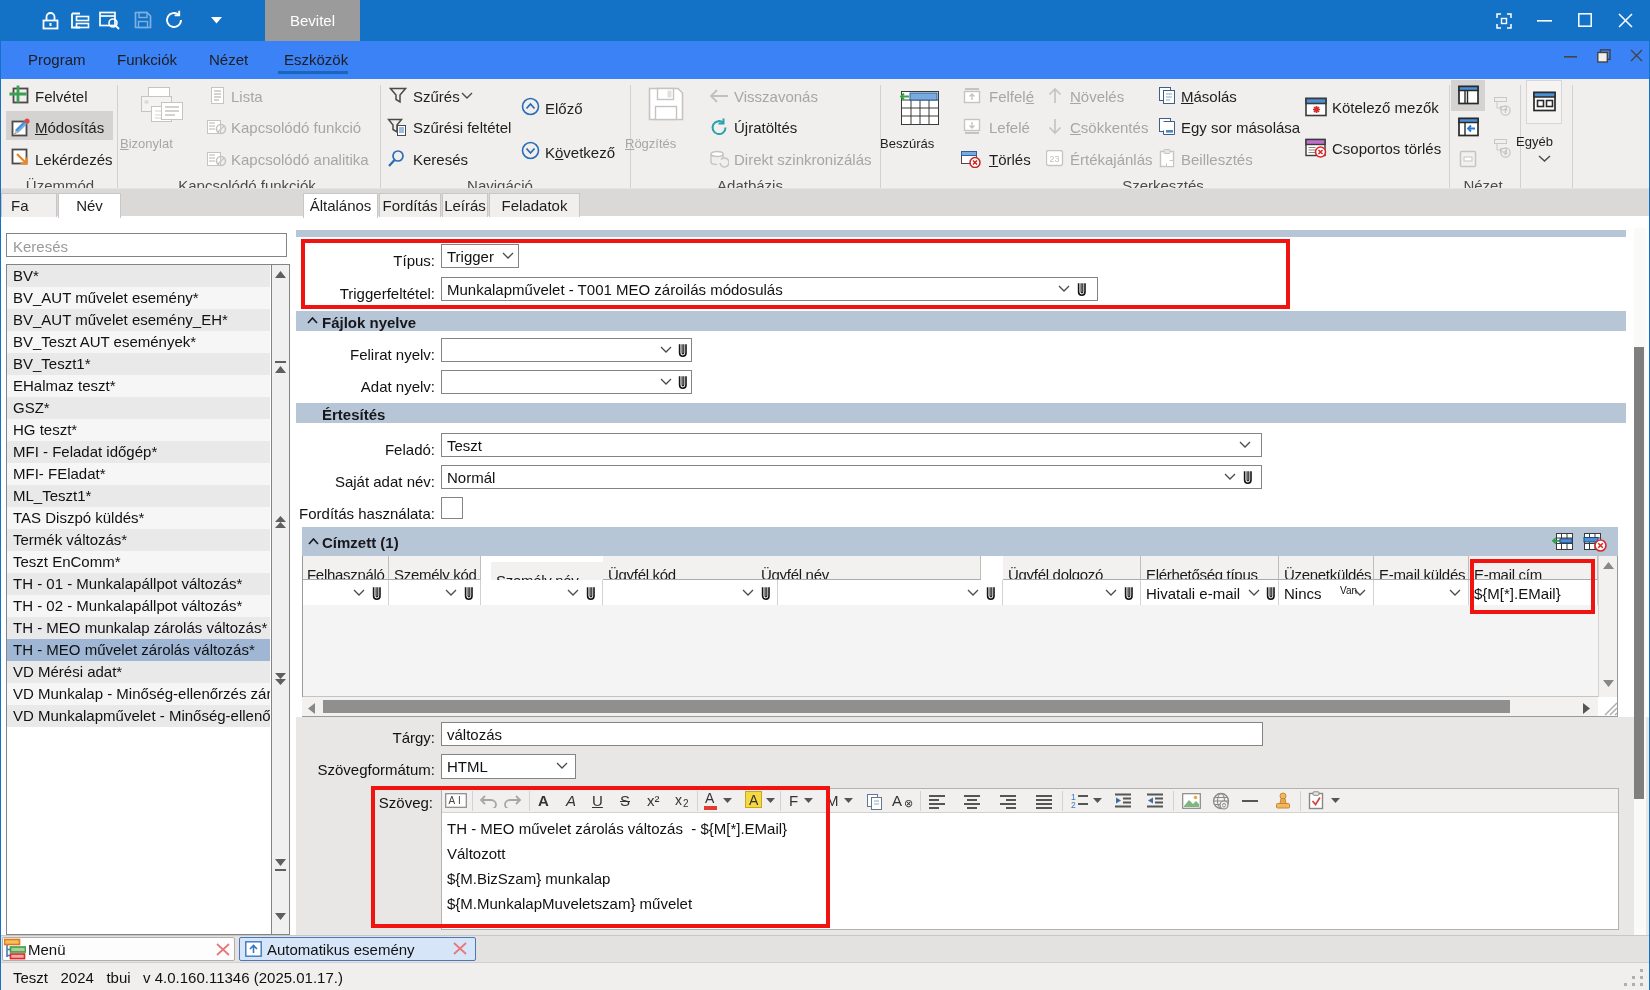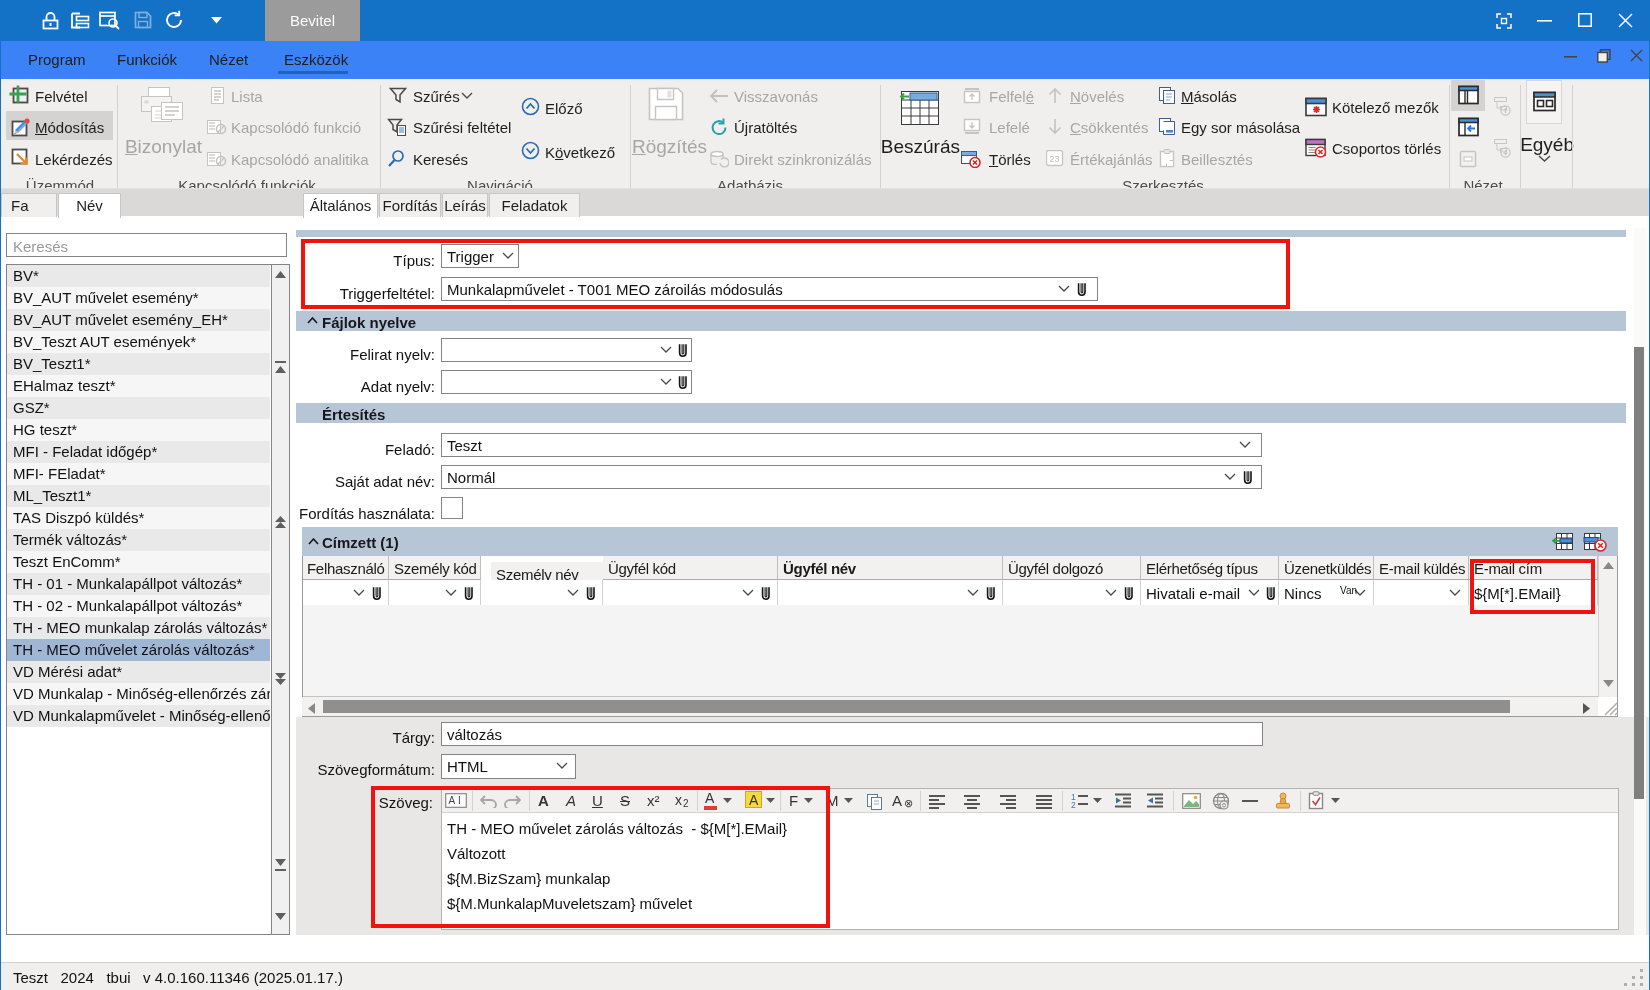--- a/index.html
+++ b/index.html
@@ -13,21 +13,21 @@
 .bevitel { position:absolute; left:265px; top:0; width:95px; height:41px; background:#9b9b9b; color:#fff; font-size:15px; text-align:center; line-height:41px; }
 
 #menu { left:0; top:41px; width:1650px; height:38px; background:#3b82f6; }
 #menu .mi { position:absolute; top:10px; font-size:15px; color:#1e1e1e; }
 
 #ribbon { left:0; top:79px; width:1650px; height:121px; background:#f0efee; border-bottom:1px solid #c9c7c6; }
 .gsep { position:absolute; top:6px; width:1px; height:108px; background:#d3d1d0; }
 .glabel { position:absolute; top:98px; font-size:15px; color:#4e4c4b; text-align:center; }
 .rbtn { position:absolute; font-size:15px; color:#1e1e1e; white-space:nowrap; }
 .rbtn.dis { color:#a8a6a5; }
-.rbig { position:absolute; text-align:right; font-size:19px; color:#1e1e1e; }
+.rbig { position:absolute; text-align:left; font-size:13px; color:#1e1e1e; }
 .rbig.dis { color:#a8a6a5; }
 .hl { background:#d5d3d2; }
 
 #tabstrip { left:0; top:188px; width:1650px; height:28px; background:#dbd9d8; border-top:1px solid #e5e3e2; }
 .tab { position:absolute; top:4px; height:24px; font-size:15px; color:#1e1e1e; text-align:center; line-height:24px; border:1px solid #c9c7c6; border-bottom:none; background:#f0efee; }
 .tab.act { background:#fff; height:25px; }
 
 #lpanel { left:0; top:228px; width:295px; height:707px; background:#fff; }
 #search { position:absolute; left:6px; top:5px; width:281px; height:24px; border:1px solid #848484; background:#fff; }
 #search span { position:absolute; left:6px; top:4px; color:#9a9a9a; font-size:15px; }
@@ -38,21 +38,21 @@
 .li.sel { background:#9fb7d4; }
 #lscroll { position:absolute; left:271px; top:36px; width:19px; height:671px; border:1px solid #848484; background:#f0f0f0; }
 
 #main { left:296px; top:228px; width:1354px; height:707px; background:#fff; }
 .sect { position:absolute; left:0; height:20px; background:#b7c6d7; font-weight:bold; font-size:15px; color:#17171c; }
 .lb { position:absolute; font-size:15px; color:#111; text-align:right; white-space:nowrap; }
 .fld { position:absolute; background:#fff; border:1px solid #848484; font-size:15px; white-space:nowrap; }
 .fld .t { position:absolute; left:5px; top:3px;text-align:center; }
 .redbox { position:absolute; border:4px solid #f01310; z-index:50; }
 
-.th { position:absolute; background:#f2f1f0; border-right:1px solid #c0bebd; border-bottom:1px solid #ababab; font-size:15px; color:#1a1a1a; padding:4px 0 0 5px; height:24px; white-space:nowrap; overflow:hidden; letter-spacing:-0.3px; }
+.th { position:absolute; background:#f2f1f0; border-right:1px solid #c0bebd; border-bottom:1px solid #ababab; font-size:15px; color:#1a1a1a; padding:10px 0 0 5px; height:24px; white-space:nowrap; overflow:hidden; letter-spacing:-0.3px; }
 .td { position:absolute; background:#fff; border-right:1px solid #d4d2d1; font-size:15px; padding:4px 0 0 5px; height:25px; }
 
 #btabs { left:0; top:935px; width:1650px; height:27px; background:#e4e2e1; border-top:1px solid #c9c7c6; }
 #status { left:0; top:962px; width:1650px; height:28px; background:#f0efee; border-top:1px solid #d2d0cf; font-size:15px; }
 svg { display:block; }
 .icon { position:absolute; }
 </style>
 </head>
 <body>
 <div id="app">
@@ -497,21 +497,21 @@
         <path d="M15.2 11.2 L19.8 15.8 M19.8 11.2 L15.2 15.8" stroke="#d82a2a" stroke-width="1.6"></path>
       </svg>
 <div class="th" style="left:6px; top:328px; width:87px;">Felhasználó</div>
 <div class="td" style="left:6px; top:352px; width:87px;"></div>
 <div class="th" style="left:93px; top:328px; width:92px;">Személy kód</div>
 <div class="td" style="left:93px; top:352px; width:92px;"></div>
 <div class="th" style="left:195px; top:328px; width:122px;margin-top:6px;">Személy név</div>
 <div class="td" style="left:185px; top:352px; width:122px;"></div>
 <div class="th" style="left:307px; top:328px; width:175px;">Ügyfél kód</div>
 <div class="td" style="left:307px; top:352px; width:175px;"></div>
-<div class="th" style="left:482px; top:328px; width:225px;font-weight:bold;">Ügyfél név</div>
+<div class="th" style="left:460px; top:328px; width:225px;">Ügyfél név</div>
 <div class="td" style="left:482px; top:352px; width:225px;"></div>
 <div class="th" style="left:707px; top:328px; width:138px;">Ügyfél dolgozó</div>
 <div class="td" style="left:707px; top:352px; width:138px;"></div>
 <div class="th" style="left:845px; top:328px; width:138px;">Elérhetőség típus</div>
 <div class="td" style="left:845px; top:352px; width:138px;"></div>
 <div class="th" style="left:983px; top:328px; width:95px;">Üzenetküldés</div>
 <div class="td" style="left:983px; top:352px; width:95px;"></div>
 <div class="th" style="left:1078px; top:328px; width:95px;">E-mail küldés</div>
 <div class="td" style="left:1078px; top:352px; width:95px;"></div>
 <div class="th" style="left:1173px; top:328px; width:129px;">E-mail cím</div>
@@ -731,20 +731,42 @@
 <svg class="icon" style="left:889px; top:9px" width="9" height="6">
           <path d="M0 0 L4.5 5 L9 0 Z" fill="#555"></path>
         </svg>
 </div>
 <span class="a" style="left:151px; top:592px; font-size:15px">TH - MEO művelet zárolás változás&nbsp; - ${M[*].EMail}</span>
 <span class="a" style="left:151px; top:617px; font-size:15px">Változott</span>
 <span class="a" style="left:151px; top:642px; font-size:15px">${M.BizSzam} munkalap</span>
 <span class="a" style="left:151px; top:667px; font-size:15px">${M.MunkalapMuveletszam} művelet</span>
 </div>
 
+<div class="a" id="btabs">
+<div class="a" style="left:2px; top:1px; width:233px; height:24px; background:#fdfdfd; border:1px solid #b0aead; border-radius:2px;"></div>
+<svg class="icon" style="left:4px; top:2px" width="22" height="22">
+        <path d="M3 6 V19 M3 11.5 h4 M3 17.5 h4" fill="none" stroke="#4a78b8" stroke-width="1.6"></path>
+        <rect x="0.5" y="1.5" width="15" height="5" fill="#f4c05a" stroke="#e07820" stroke-width="1.6"></rect>
+        <rect x="6.5" y="9" width="15" height="5" fill="#a8d098" stroke="#38a048" stroke-width="1.6"></rect>
+        <rect x="6.5" y="16" width="14" height="4.6" fill="#f0a8a8" stroke="#e02828" stroke-width="1.6"></rect>
+      </svg>
+<span class="a" style="left:28px; top:5px; font-size:15px">Menü</span>
+<svg class="icon" style="left:216px; top:7px" width="14" height="13">
+        <path d="M1 1 L13 12 M13 1 L1 12" stroke="#e87878" stroke-width="1.8"></path>
+      </svg>
+<div class="a" style="left:239px; top:1px; width:237px; height:24px; background:#d6e6f8; border:1px solid #4a78b8; border-radius:2px;"></div>
+<svg class="icon" style="left:245px; top:5px" width="17" height="16">
+        <rect x="0.8" y="0.8" width="15.4" height="14.4" fill="#fff" stroke="#3a78c2" stroke-width="1.4"></rect>
+        <path d="M8.5 12 V5 M5 8 L8.5 4.5 L12 8" fill="none" stroke="#3a78c2" stroke-width="1.6"></path>
+      </svg>
+<span class="a" style="left:267px; top:5px; font-size:15px">Automatikus esemény</span>
+<svg class="icon" style="left:453px; top:6px" width="14" height="13">
+        <path d="M1 1 L13 12 M13 1 L1 12" stroke="#e87878" stroke-width="1.8"></path>
+      </svg>
+</div>
 
 <div class="a" id="status">
       <span style="position:absolute; left:13px; top:6px;">Teszt&nbsp;&nbsp;&nbsp;2024&nbsp;&nbsp;&nbsp;tbui&nbsp;&nbsp;&nbsp;v 4.0.160.11346 (2025.01.17.)</span>
     </div>
 
 <div class="a" style="left:0; top:41px; width:1px; height:949px; background:#1371c6"></div>
 <div class="a" style="left:1649px; top:41px; width:1px; height:949px; background:#1371c6"></div>
 <div class="redbox" style="left:301px; top:239px; width:989px; height:70px;"></div>
 <div class="redbox" style="left:1470px; top:559px; width:125px; height:55px;"></div>
 <div class="redbox" style="left:371px; top:786px; width:459px; height:142px;"></div>

